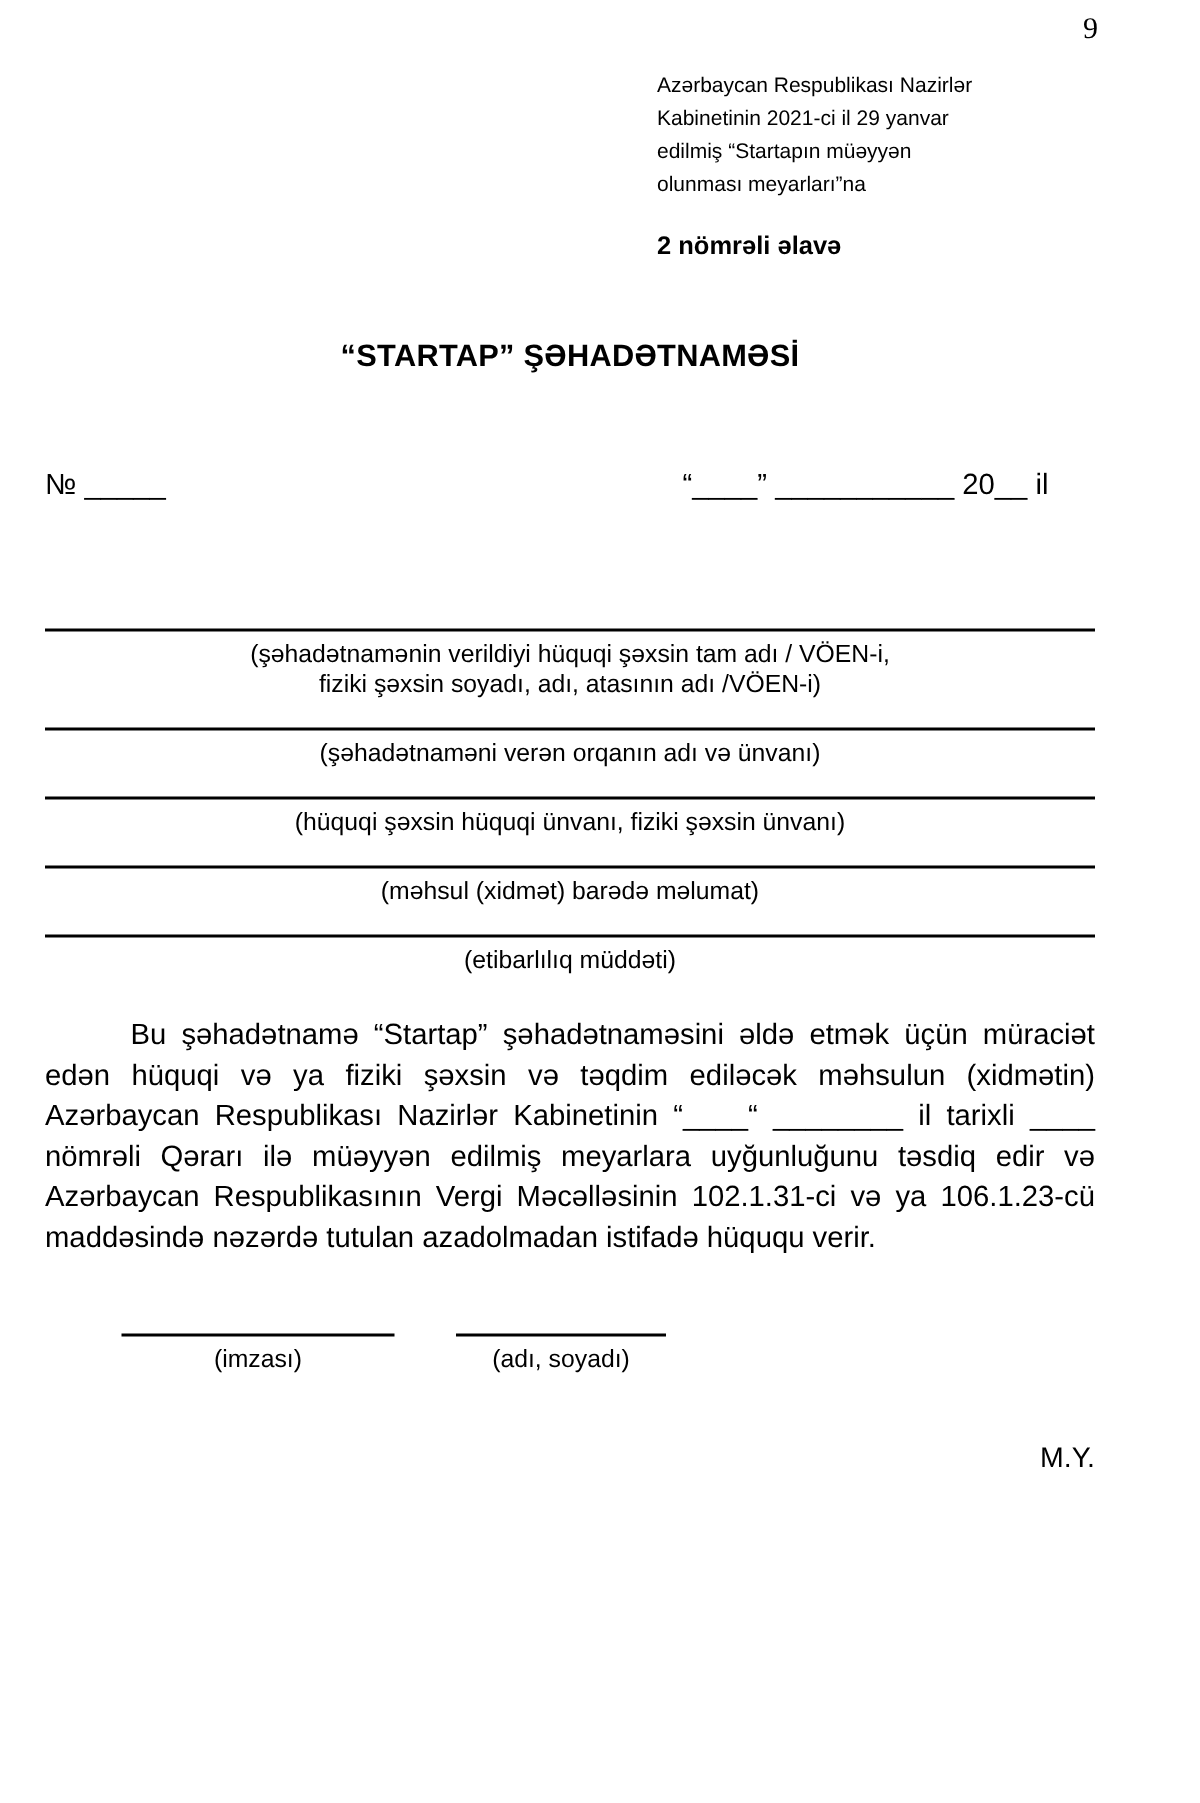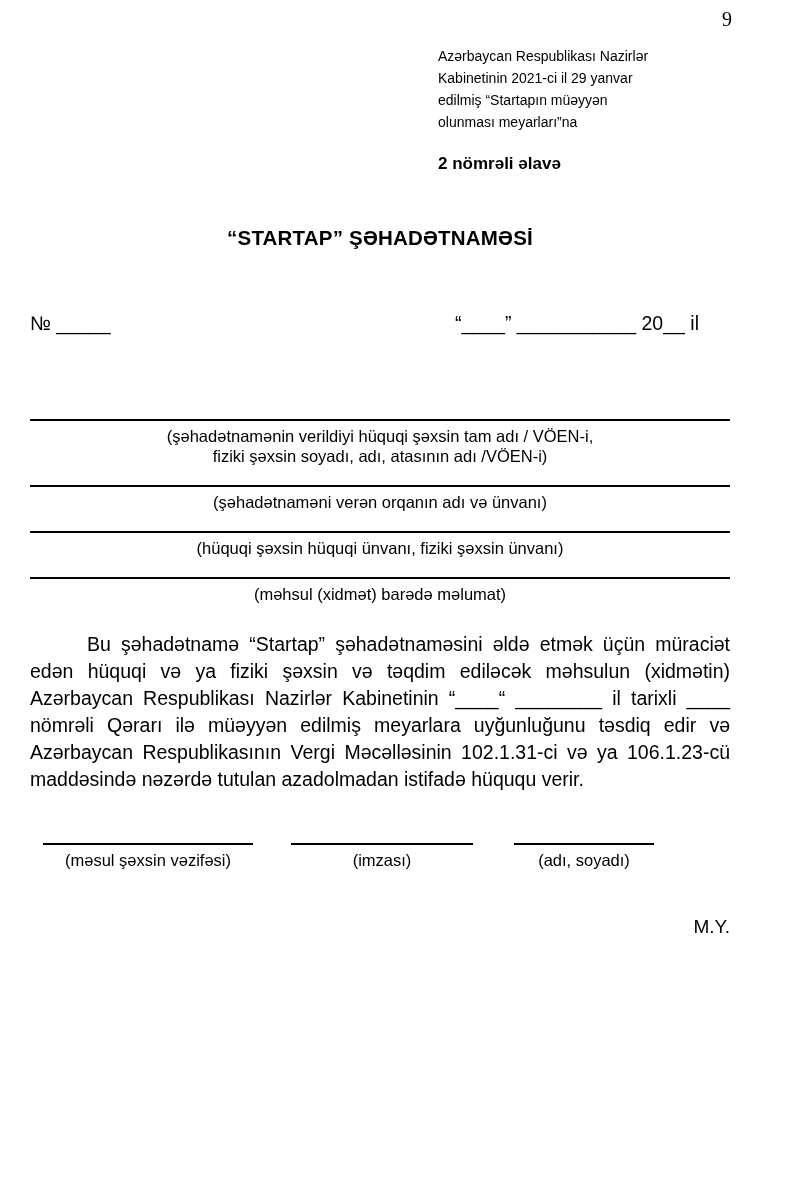--- a/index.html
+++ b/index.html
@@ -119,29 +119,29 @@
       <div class="caption">(şəhadətnaməni verən orqanın adı və ünvanı)</div>
     </div>
     <div class="field">
       <div class="rule"></div>
       <div class="caption">(hüquqi şəxsin hüquqi ünvanı, fiziki şəxsin ünvanı)</div>
     </div>
     <div class="field">
       <div class="rule"></div>
       <div class="caption">(məhsul (xidmət) barədə məlumat)</div>
     </div>
+    <div class="field">
+      <div class="rule"></div>
+      <div class="caption">(etibarlılıq müddəti)</div>
+    </div>
   </div>
 
   <div class="body-paragraph">Bu şəhadətnamə “Startap” şəhadətnaməsini əldə etmək üçün müraciət edən hüquqi və ya fiziki şəxsin və təqdim ediləcək məhsulun (xidmətin) Azərbaycan Respublikası Nazirlər Kabinetinin “____“ ________ il tarixli ____ nömrəli Qərarı ilə müəyyən edilmiş meyarlara uyğunluğunu təsdiq edir və Azərbaycan Respublikasının Vergi Məcəlləsinin 102.1.31-ci və ya 106.1.23-cü maddəsində nəzərdə tutulan azadolmadan istifadə hüququ verir.</div>
 
   <div class="signature-row">
-    <div class="sig sig-1">
-      <div class="line"></div>
-      <div class="caption">(məsul şəxsin vəzifəsi)</div>
-    </div>
     <div class="sig sig-2">
       <div class="line"></div>
       <div class="caption">(imzası)</div>
     </div>
     <div class="sig sig-3">
       <div class="line"></div>
       <div class="caption">(adı, soyadı)</div>
     </div>
   </div>
 

